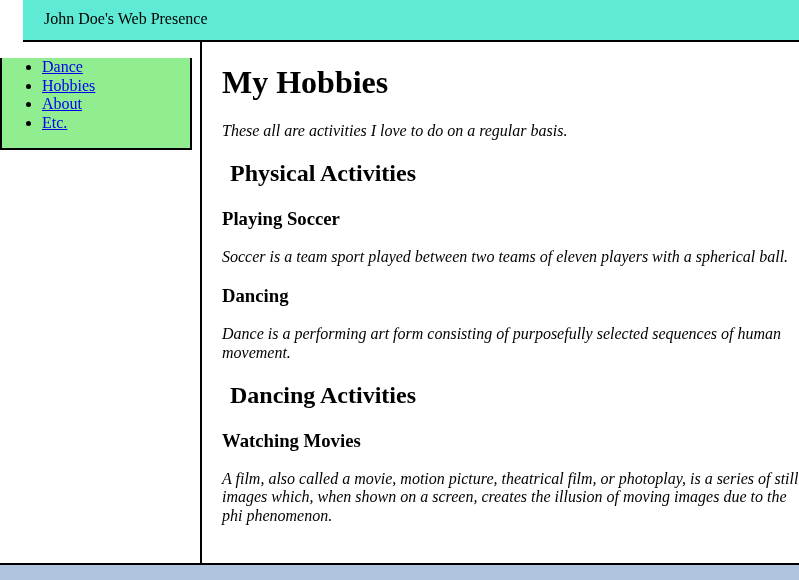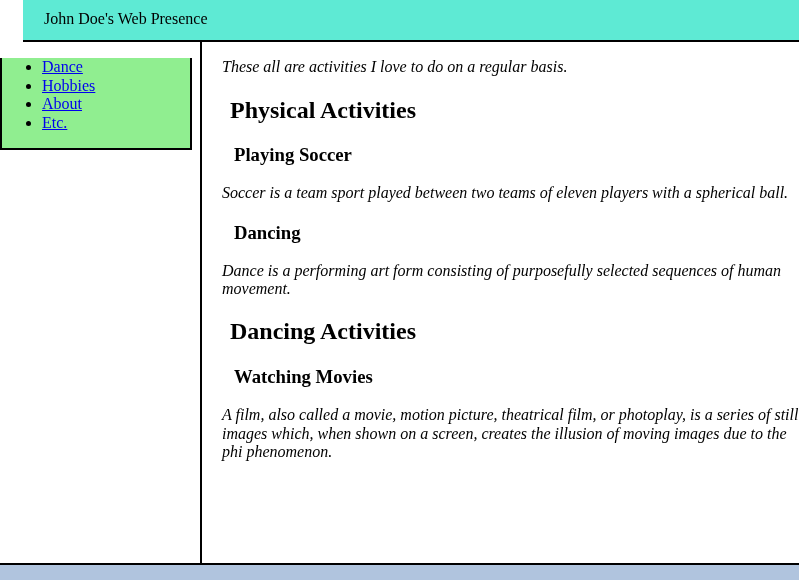--- a/index.html
+++ b/index.html
@@ -63,21 +63,21 @@
   .main-col {
     flex: 1 1 auto;
     border-left: 2px solid #000000;
     background: #ffffff;
     padding: 0 0 0 20px;
     box-sizing: border-box;
     overflow: hidden;
   }
   .main-col h1 { font-size: 2em;    font-weight: bold; margin: 0.67em 0; line-height: 1.15; }
   .main-col h2 { font-size: 1.5em;  font-weight: bold; margin: 0.83em 8px; line-height: 1.15; }
-  .main-col h3 { font-size: 1.17em; font-weight: bold; margin: 1em 12px;    line-height: 1.15; }
+  .main-col h3 { font-size: 1.17em; font-weight: bold; margin: 1em 0;    line-height: 1.15; }
   .main-col p  { margin: 1em 0; line-height: 1.15; font-style: italic; }
 
   
   .page-footer {
     flex: 0 0 auto;
     background: #b0c4de;
     border-top: 2px solid #000000;
     height: 15px;
   }
 </style>
@@ -103,20 +103,21 @@
           <a class="nav-link" href="#">About</a>
         </li>
         <li>
           <a class="nav-link" href="#">Etc.</a>
         </li>
       </ul>
     </nav>
   </div>
 
   <main class="main-col">
+    <h1>My Hobbies</h1>
     <p>These all are activities I love to do on a regular basis.</p>
 
     <h2>Physical Activities</h2>
 
     <h3>Playing Soccer</h3>
     <p>Soccer is a team sport played between two teams of eleven players with a spherical ball.</p>
 
     <h3>Dancing</h3>
     <p>Dance is a performing art form consisting of purposefully selected sequences of human movement.</p>
 

